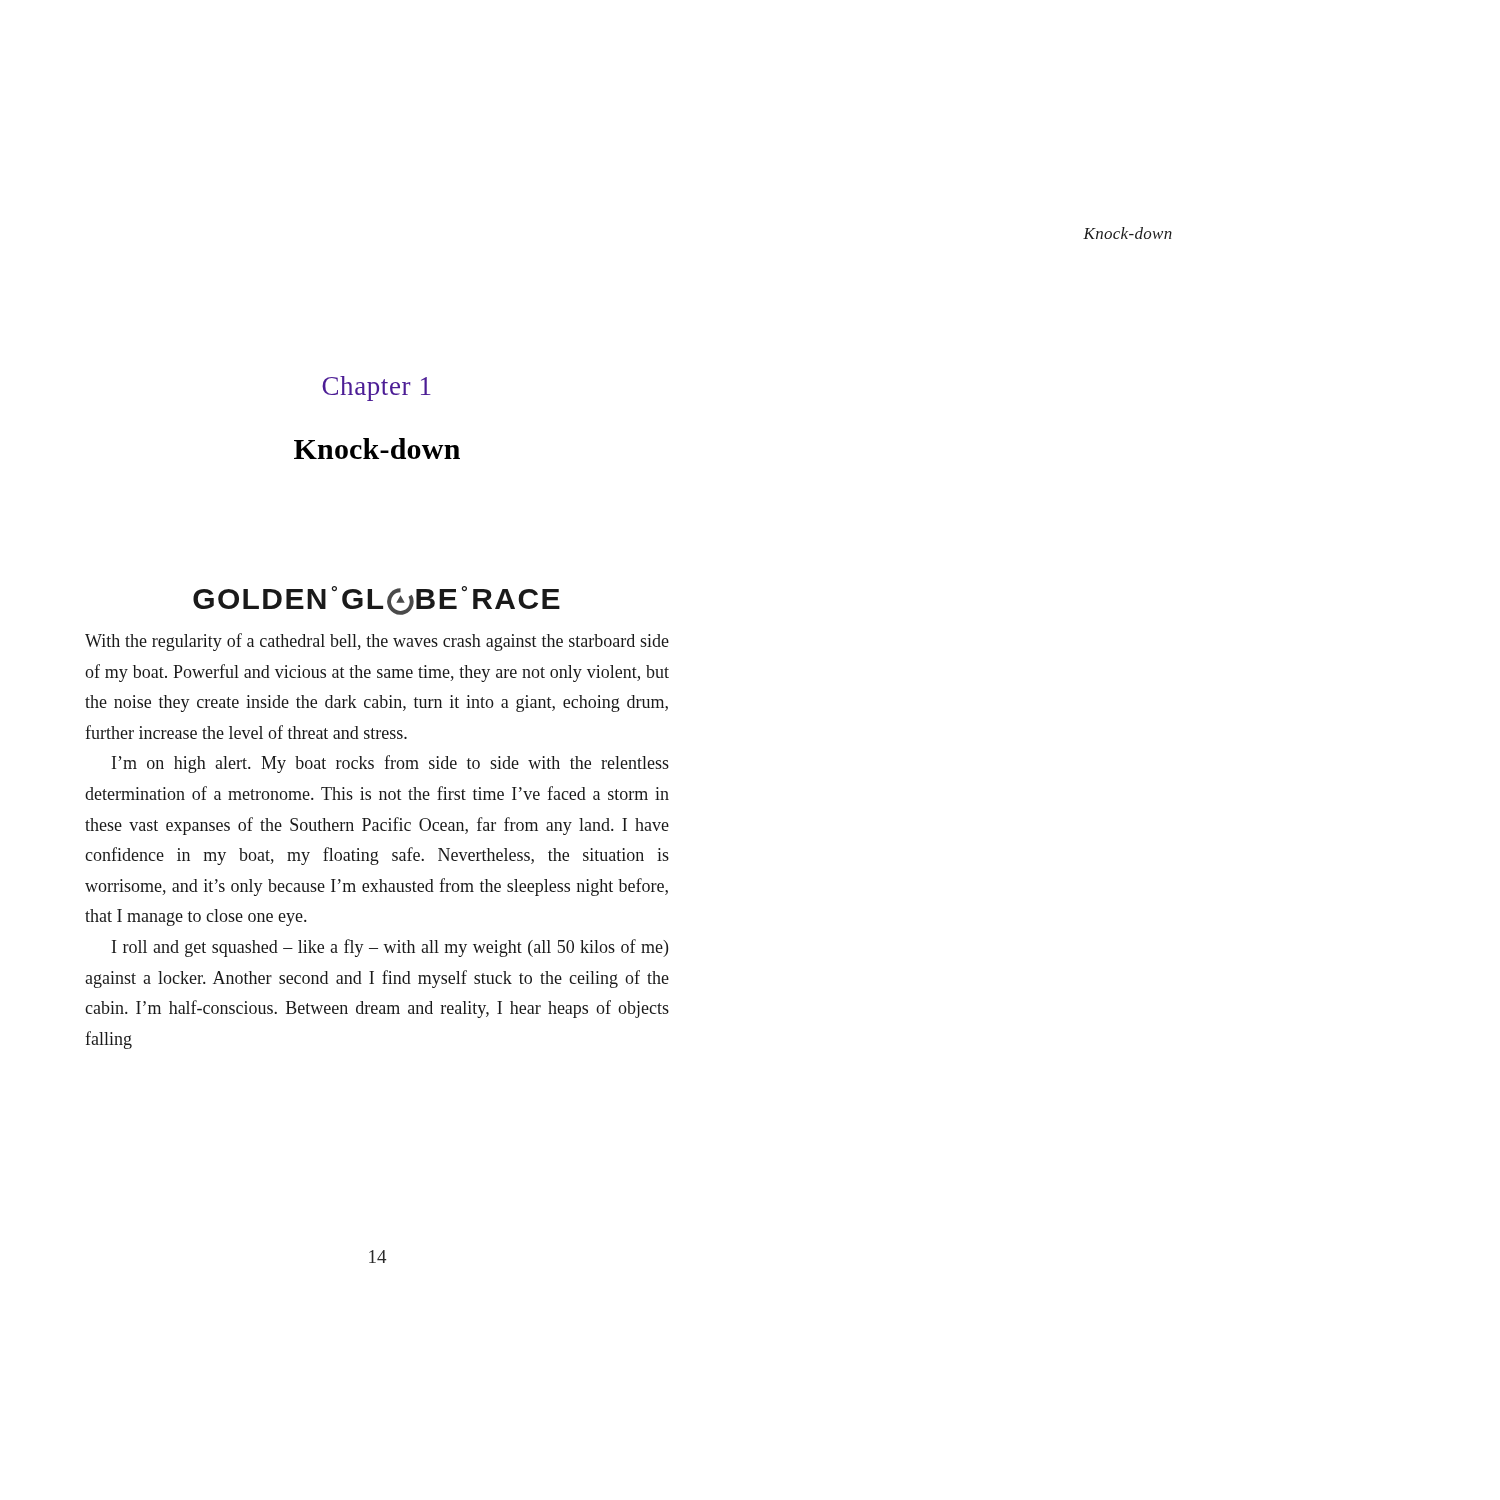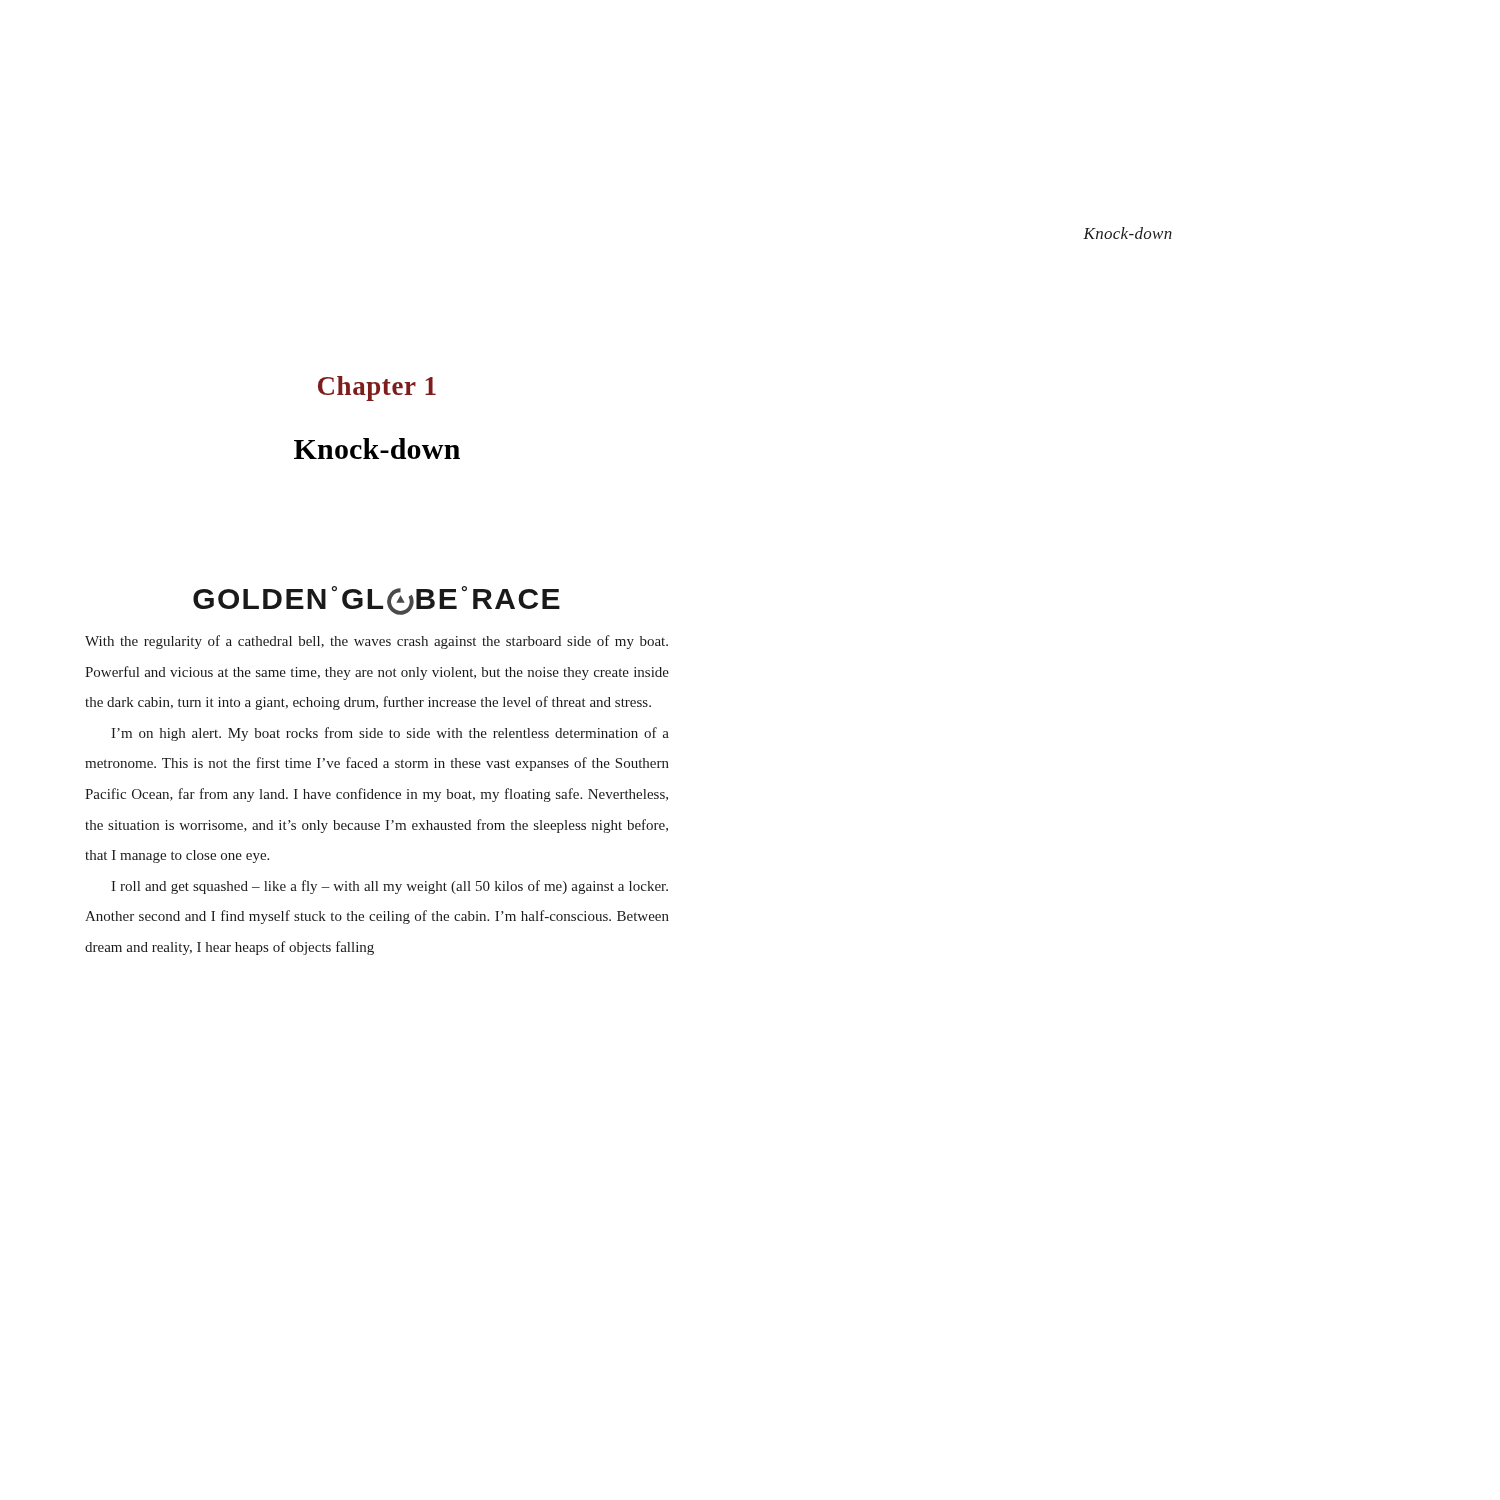--- a/index.html
+++ b/index.html
@@ -48,23 +48,22 @@
   .chapter-opener {
     position: absolute;
     top: 372px;
     left: 85px;
     width: 584px;
     text-align: center;
   }
   .chapter-number {
     font-size: 27px;
     letter-spacing: 0.6px;
-    color: #7f1d1d;
+    color: #4c1d95;
     line-height: 1.1;
-    font-weight: bold;
   }
   .chapter-title {
     margin-top: 30px;
     font-size: 30px;
     font-weight: bold;
     letter-spacing: 0.2px;
     color: #000000;
   }
 
   
@@ -97,21 +96,21 @@
     width: 27px;
     height: 27px;
     position: relative;
     top: 2px;
     margin: 0 1px;
   }
 
   
   .col {
     position: absolute;
-    font-size: 15px;
+    font-size: 18px;
     line-height: 30.6px;
     text-align: justify;
     text-justify: inter-word;
     color: #1a1a1a;
     hyphens: none;
   }
   .col-left {
     top: 626px;
     left: 85px;
     width: 584px;
@@ -164,20 +163,21 @@
         <span>RACE</span>
       </div>
     </div>
 
     <div class="col col-left">
       <p>With the regularity of a cathedral bell, the waves crash against the starboard side of my boat. Powerful and vicious at the same time, they are not only violent, but the noise they create inside the dark cabin, turn it into a giant, echoing drum, further increase the level of threat and stress.</p>
       <p class="indent">I’m on high alert. My boat rocks from side to side with the relentless determination of a metronome. This is not the first time I’ve faced a storm in these vast expanses of the Southern Pacific Ocean, far from any land. I have confidence in my boat, my floating safe. Nevertheless, the situation is worrisome, and it’s only because I’m exhausted from the sleepless night before, that I manage to close one eye.</p>
       <p class="indent last-line-flush">I roll and get squashed – like a fly – with all my weight (all 50 kilos of me) against a locker. Another second and I find myself stuck to the ceiling of the cabin. I’m half-conscious. Between dream and reality, I hear heaps of objects falling</p>
     </div>
 
+    <div class="folio folio-left">14</div>
   </div>
 
   <div class="page page-right">
 
     <div class="running-head">Knock-down</div>
 
   </div>
 
 </div>
 

